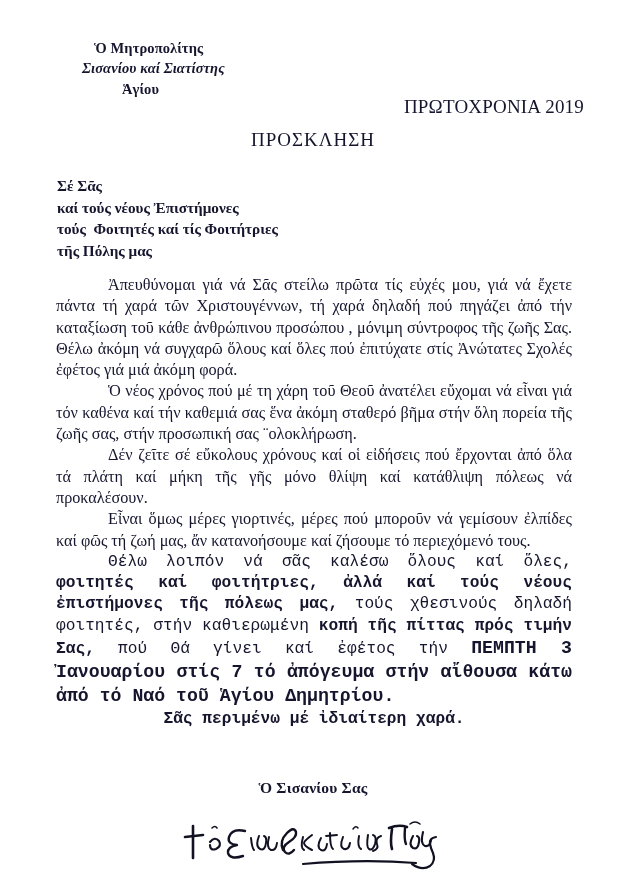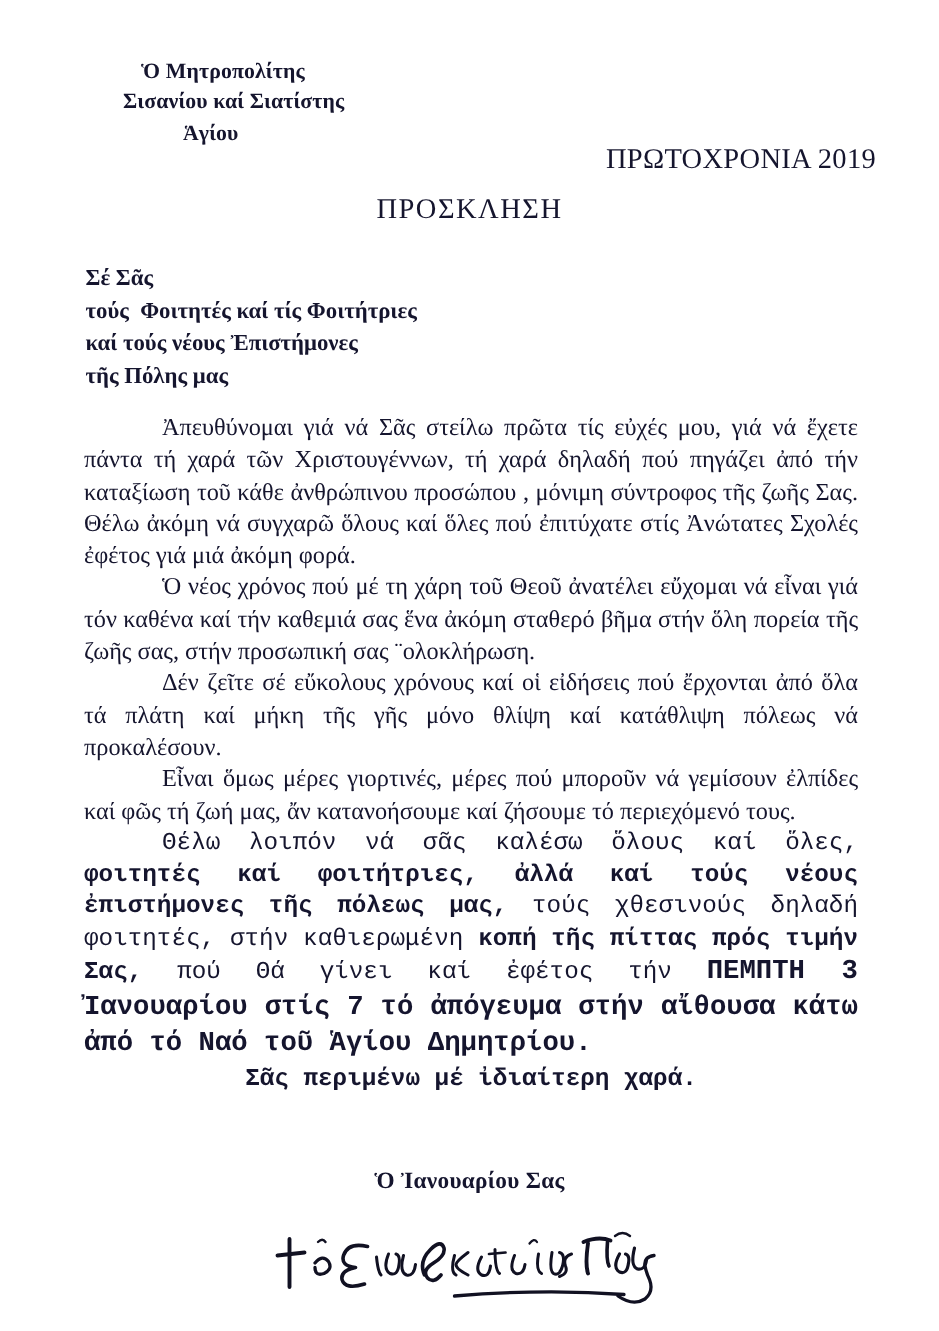--- a/index.html
+++ b/index.html
@@ -30,21 +30,21 @@
     position: absolute;
     left: 82px;
     top: 38px;
     font-weight: bold;
     font-size: 14.5px;
     line-height: 1.40;
     letter-spacing: 0.1px;
   }
   .letterhead .lh-line { white-space: pre; }
   .lh-1 { padding-left: 12px; }
-  .lh-2 { padding-left: 0px; }
+  .lh-2 { padding-left: 0px; font-style: italic; }
   .lh-3 { padding-left: 40px; }
 
   .occasion {
     position: absolute;
     right: 42px;
     top: 96px;
     font-weight: normal;
     font-size: 19px;
     letter-spacing: 0.2px;
     white-space: nowrap;
@@ -133,34 +133,34 @@
     <div class="lh-line lh-2">Σισανίου καί Σιατίστης</div>
     <div class="lh-line lh-3">Ἁγίου</div>
   </div>
 
   <div class="occasion">ΠΡΩΤΟΧΡΟΝΙΑ 2019</div>
 
   <div class="doc-title">ΠΡΟΣΚΛΗΣΗ</div>
 
   <div class="salutation">
     <div>Σέ Σᾶς</div>
+    <div>καί τούς νέους Ἐπιστήμονες</div>
     <div>τούς  Φοιτητές καί τίς Φοιτήτριες</div>
-    <div>καί τούς νέους Ἐπιστήμονες</div>
     <div>τῆς Πόλης μας</div>
   </div>
 
   <div class="body-block">
     <p>Ἀπευθύνομαι γιά νά Σᾶς στείλω πρῶτα τίς εὐχές μου, γιά νά ἔχετε πάντα τή χαρά τῶν Χριστουγέννων, τή χαρά δηλαδή πού πηγάζει ἀπό τήν καταξίωση τοῦ κάθε ἀνθρώπινου προσώπου , μόνιμη σύντροφος τῆς ζωῆς Σας. Θέλω ἀκόμη νά συγχαρῶ ὅλους καί ὅλες πού ἐπιτύχατε στίς Ἀνώτατες Σχολές ἐφέτος γιά μιά ἀκόμη φορά.</p>
     <p>Ὁ νέος χρόνος πού μέ τη χάρη τοῦ Θεοῦ  ἀνατέλει εὔχομαι νά εἶναι γιά τόν καθένα καί τήν καθεμιά σας ἕνα ἀκόμη σταθερό βῆμα στήν ὅλη πορεία τῆς ζωῆς σας, στήν προσωπική σας ¨ολοκλήρωση.</p>
     <p>Δέν ζεῖτε σέ εὔκολους χρόνους καί οἱ εἰδήσεις πού ἔρχονται ἀπό ὅλα τά πλάτη καί μήκη τῆς γῆς μόνο θλίψη καί κατάθλιψη πόλεως νά προκαλέσουν.</p>
     <p>Εἶναι ὅμως μέρες γιορτινές,  μέρες πού μποροῦν νά γεμίσουν ἐλπίδες καί φῶς τή ζωή μας, ἄν κατανοήσουμε καί ζήσουμε τό περιεχόμενό τους.</p>
     <p><span>Θέλω λοιπόν νά σᾶς καλέσω ὅλους καί ὅλες, </span><b>φοιτητές καί φοιτήτριες, ἀλλά καί τούς νέους ἐπιστήμονες τῆς πόλεως μας,</b><span> τούς χθεσινούς δηλαδή φοιτητές, στήν καθιερωμένη </span><b>κοπή τῆς πίττας πρός τιμήν Σας,</b><span> πού Θά γίνει καί ἐφέτος τήν </span><span class="big-bold">ΠΕΜΠΤΗ  3 Ἰανουαρίου στίς 7 τό ἀπόγευμα στήν αἴθουσα κάτω ἀπό τό Ναό τοῦ Ἁγίου Δημητρίου.</span><span class="closing-line">Σᾶς περιμένω μέ ἰδιαίτερη χαρά.</span></p>
   </div>
 
-  <div class="sign-title">Ὁ Ἰανουαρίου Σας</div>
+  <div class="sign-title">Ὁ Σισανίου Σας</div>
 
   <div class="signature-wrap" title="">
     <svg class="signature-svg" width="260" height="72" viewBox="0 0 260 72" xmlns="http://www.w3.org/2000/svg" fill="none" stroke="#111122" stroke-linecap="round" stroke-linejoin="round">
 
       <path d="M10 20 L10 52" stroke-width="2.6"></path>
       <path d="M2 31 L20 29" stroke-width="2.6"></path>
 
       <path d="M27 36 q5 -6 9 -1 q3 5 -3 8 q-6 2 -6 -4" stroke-width="2.2"></path>
       <path d="M29 22 q3 -3 5 0" stroke-width="1.6"></path>
 

